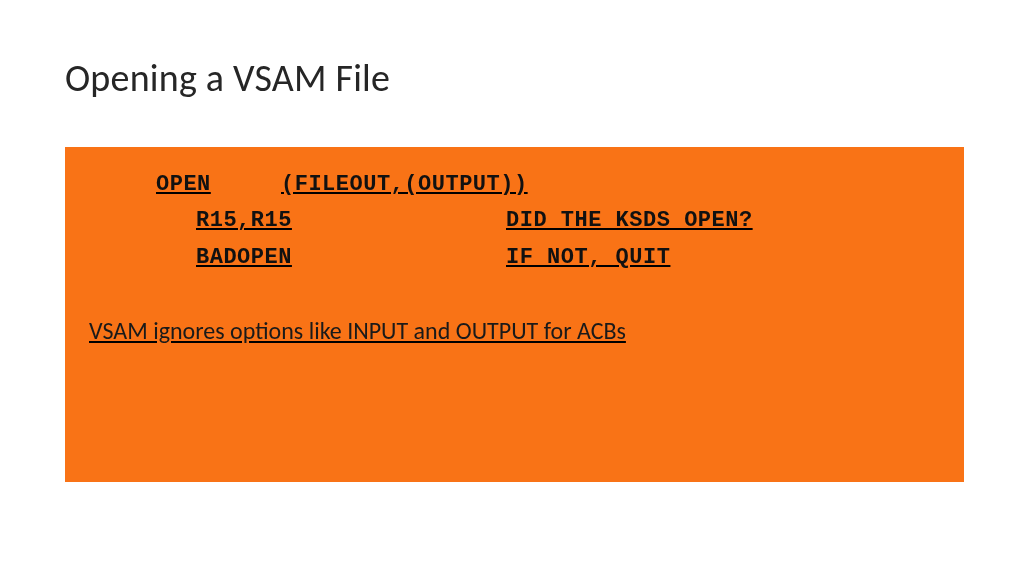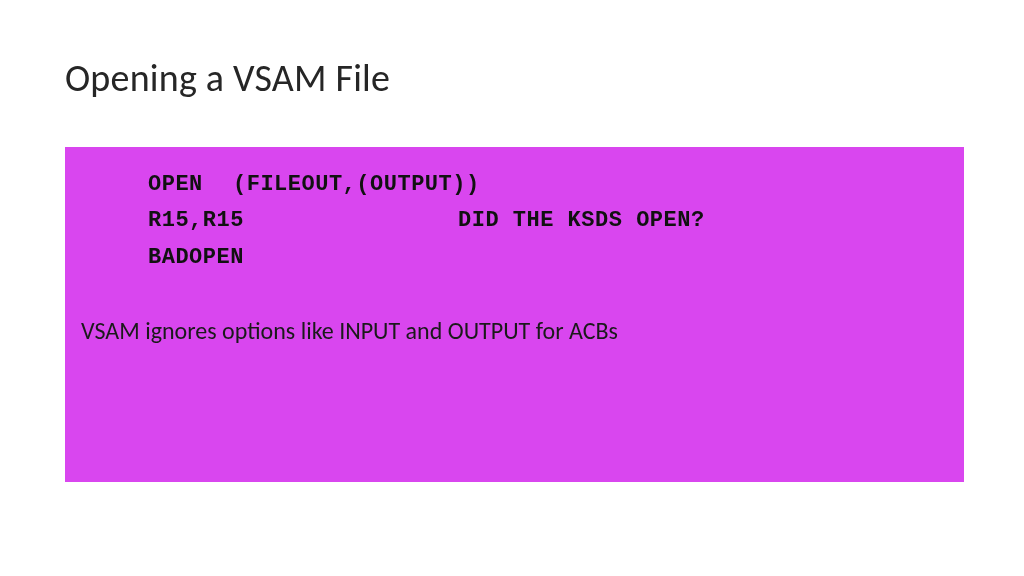--- a/index.html
+++ b/index.html
@@ -15,43 +15,45 @@
       padding: 55px 60px 0 65px;
     }
     .title {
       font-size: 38px;
       font-weight: 400;
       color: #262626;
       margin-bottom: 46px;
       letter-spacing: 0.2px;
     }
     .panel {
-      background: #d946ef;
-      padding: 20px 0 0 8px;
+      background: #f97316;
+      padding: 20px 0 0 16px;
       min-height: 335px;
+      text-decoration: underline;
     }
     .code-block {
       font-family: "Courier New", Courier, monospace;
       font-weight: bold;
       font-size: 22px;
       color: #111;
       padding-left: 75px;
       line-height: 1.65;
       letter-spacing: 0.5px;
     }
     .code-row {
       display: flex;
     }
     .col-op {
       width: 85px;
       flex: 0 0 85px;
     }
     .col-args {
       width: 310px;
       flex: 0 0 310px;
+      margin-left: 40px;
     }
     .col-comment {
       flex: 1;
     }
     .note {
       font-family: "Segoe UI", "Calibri", sans-serif;
       font-size: 24px;
       font-weight: 400;
       color: #1a1a1a;
       padding-left: 8px;
@@ -68,16 +70,17 @@
     <div class="code-row">
       <span class="col-op">OPEN</span>
       <span class="col-args">(FILEOUT,(OUTPUT))</span>
     </div>
     <div class="code-row">
       <span class="col-args">R15,R15</span>
       <span class="col-comment">DID THE KSDS OPEN?</span>
     </div>
     <div class="code-row">
       <span class="col-args">BADOPEN</span>
+      <span class="col-comment">IF NOT, QUIT</span>
     </div>
   </div>
   <p class="note">VSAM ignores options like INPUT and OUTPUT for ACBs</p>
 </div>
 
 </body></html>

